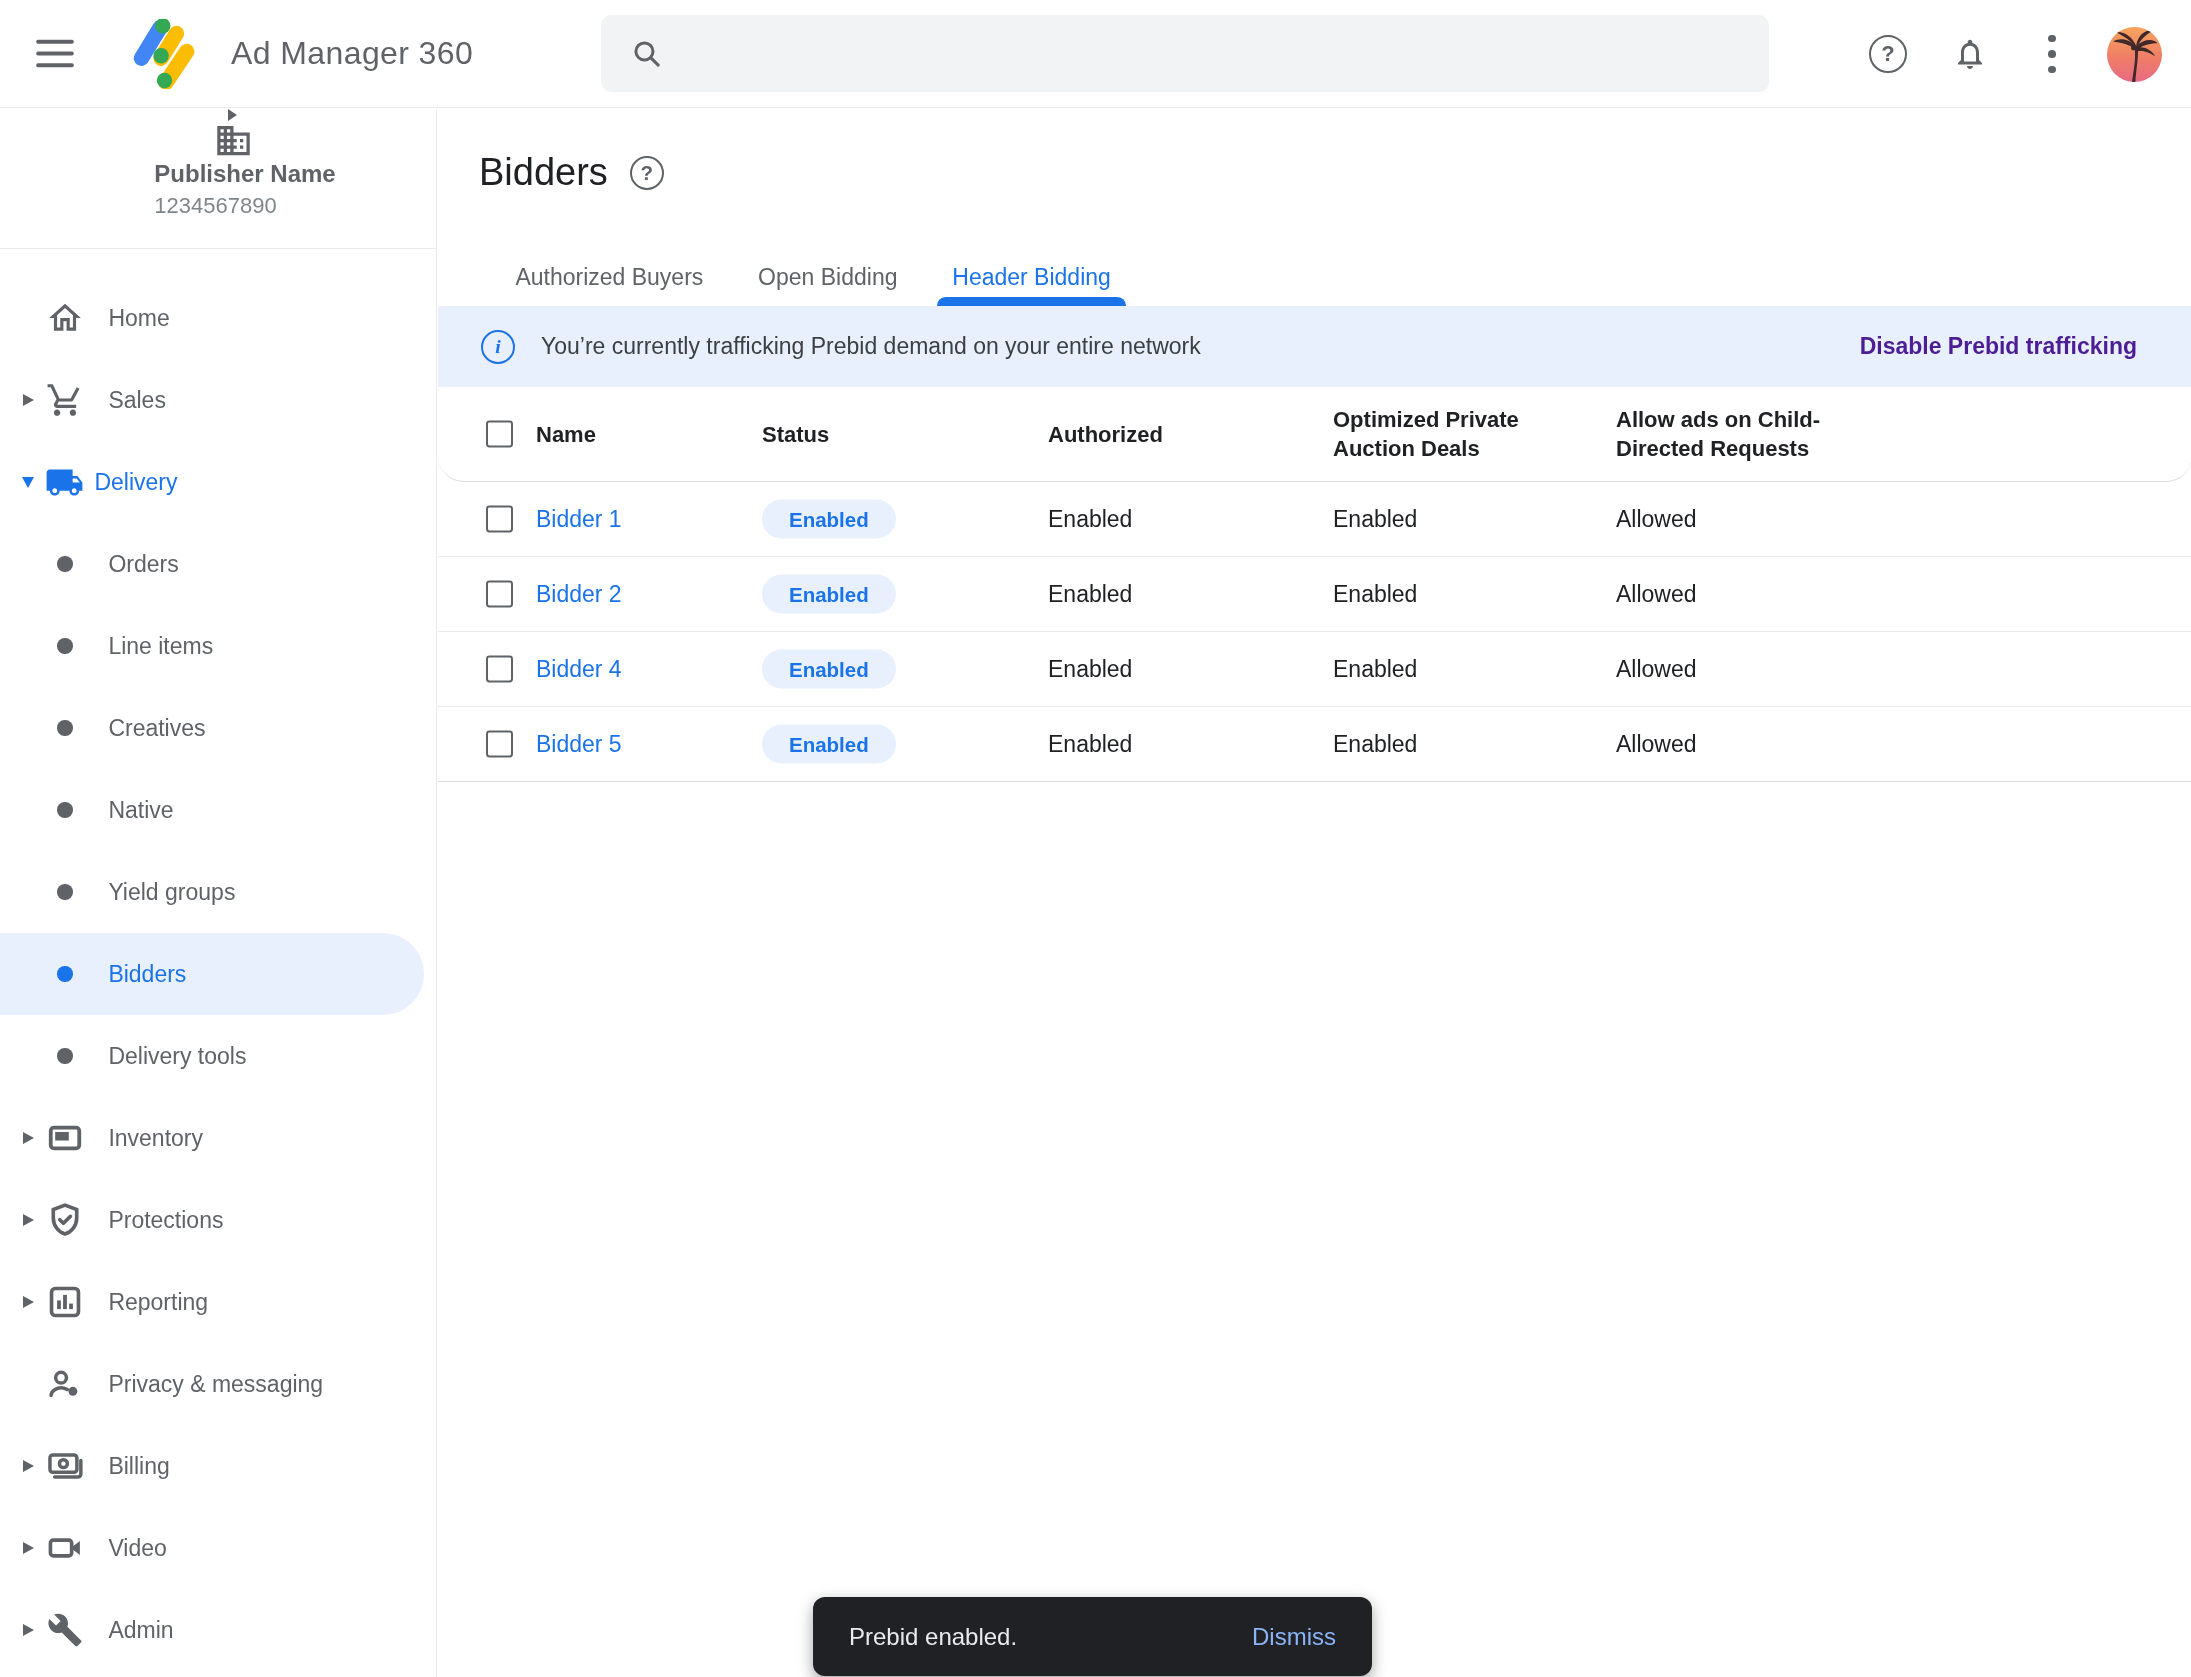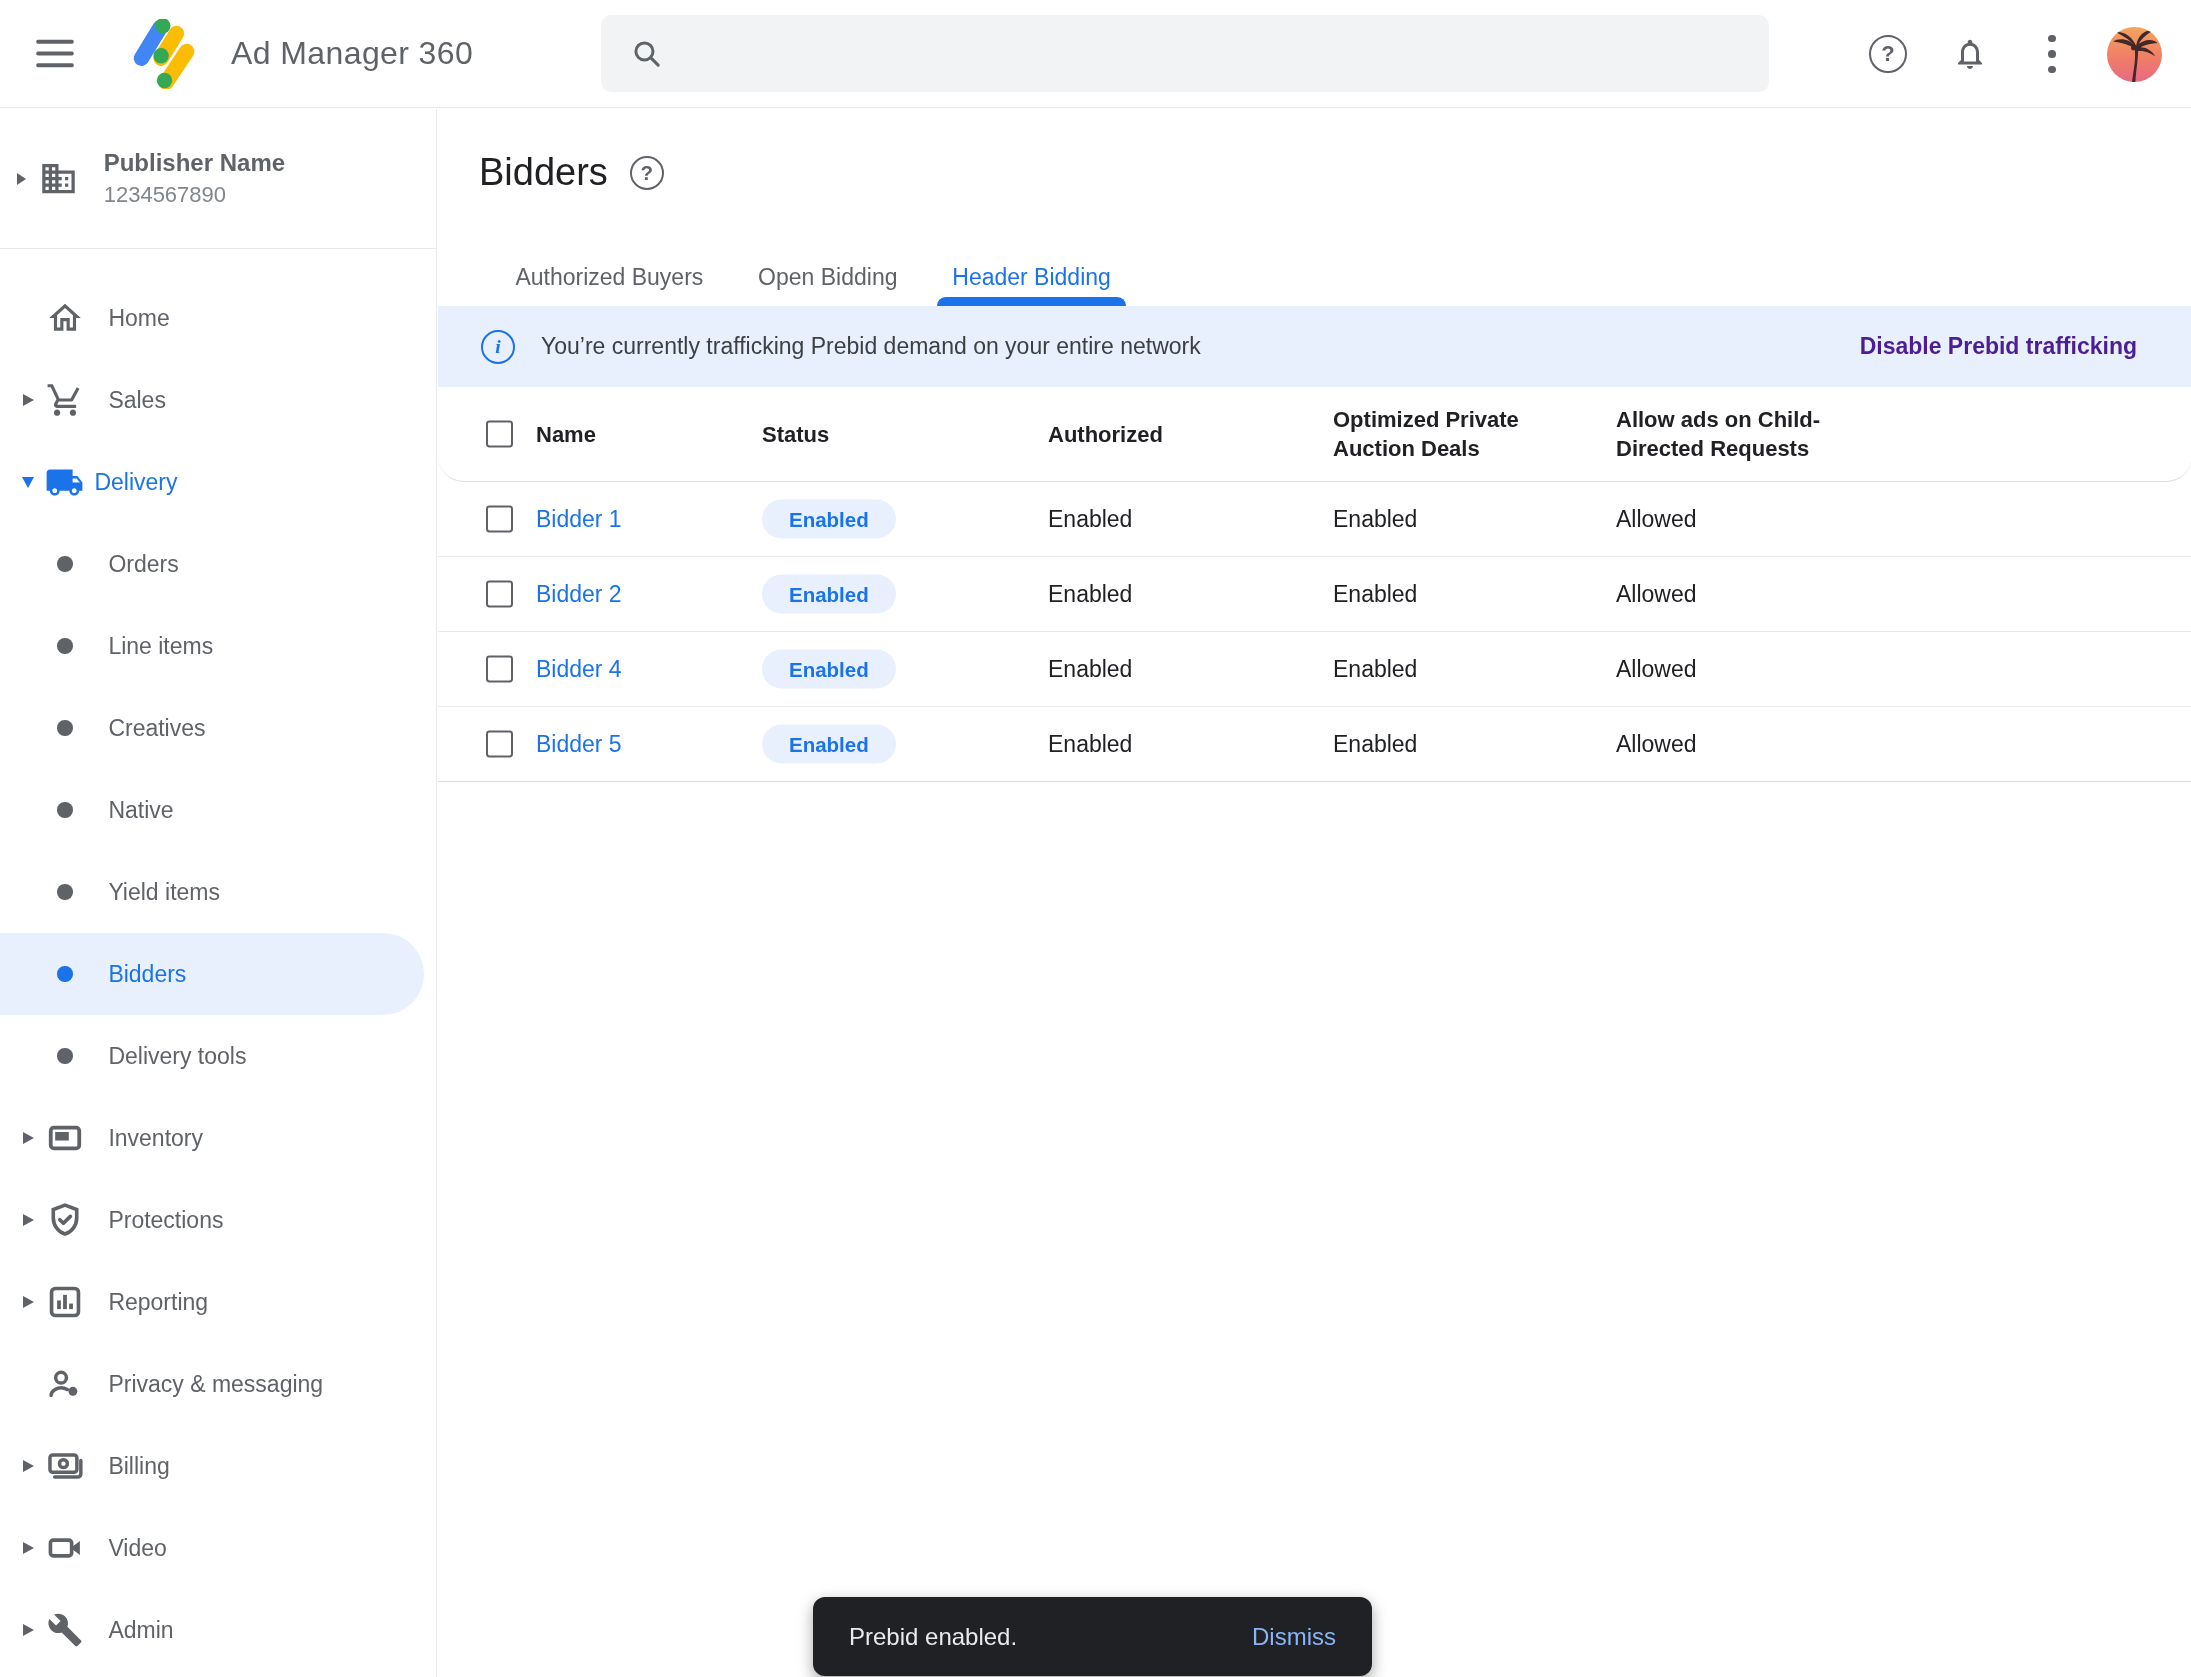--- a/index.html
+++ b/index.html
@@ -41,21 +41,21 @@
     width:55px; height:55px; border-radius:50%; overflow:hidden;
     background:linear-gradient(180deg,#f6a45e 0%,#ef7e66 55%,#e96a84 100%);
     display:flex; align-items:flex-end; justify-content:center;
   }
 
   
   .sidebar {
     position:absolute; top:109px; left:0; width:437px; bottom:0;
     border-right:0.9px solid #e8eaed; background:#fff; overflow:hidden;
   }
-  .publisher { height:140px; display:flex; align-items:center; padding-left:7px; border-bottom:0.9px solid #e8eaed; cursor:pointer; }
+  .publisher { height:140px; display:flex; align-items:center; padding-left:29px; border-bottom:0.9px solid #e8eaed; cursor:pointer;flex-direction:column; }
   .caret-box { width:29px; display:flex; justify-content:center; flex:none; }
   .caret-r { width:0; height:0; border-left:11px solid #5f6368; border-top:6.8px solid transparent; border-bottom:6.8px solid transparent; }
   .caret-d { width:0; height:0; border-top:11px solid #5f6368; border-left:6.8px solid transparent; border-right:6.8px solid transparent; }
   .caret-d.blue { border-top-color:#1a73e8; }
   .pub-ic { width:41px; display:flex; justify-content:center; margin-left:1.7px; flex:none; }
   .pub-text { margin-left:25px; }
   .pub-name { font-size:24px; font-weight:700; color:#5f6368; }
   .pub-id { font-size:22px; color:#80868b; margin-top:5.1px; }
 
   nav { padding-top:28px; }
@@ -276,21 +276,21 @@
             <span class="bullet"></span>
           </span>
         <span class="nav-label">Native</span>
       </div>
 
       <div class="nav-item">
         <span class="caret-box"></span>
         <span class="nav-ic">
             <span class="bullet"></span>
           </span>
-        <span class="nav-label">Yield items</span>
+        <span class="nav-label">Yield groups</span>
       </div>
 
       <div class="nav-item selected">
         <span class="caret-box"></span>
         <span class="nav-ic">
             <span class="bullet"></span>
           </span>
         <span class="nav-label">Bidders</span>
       </div>
 

